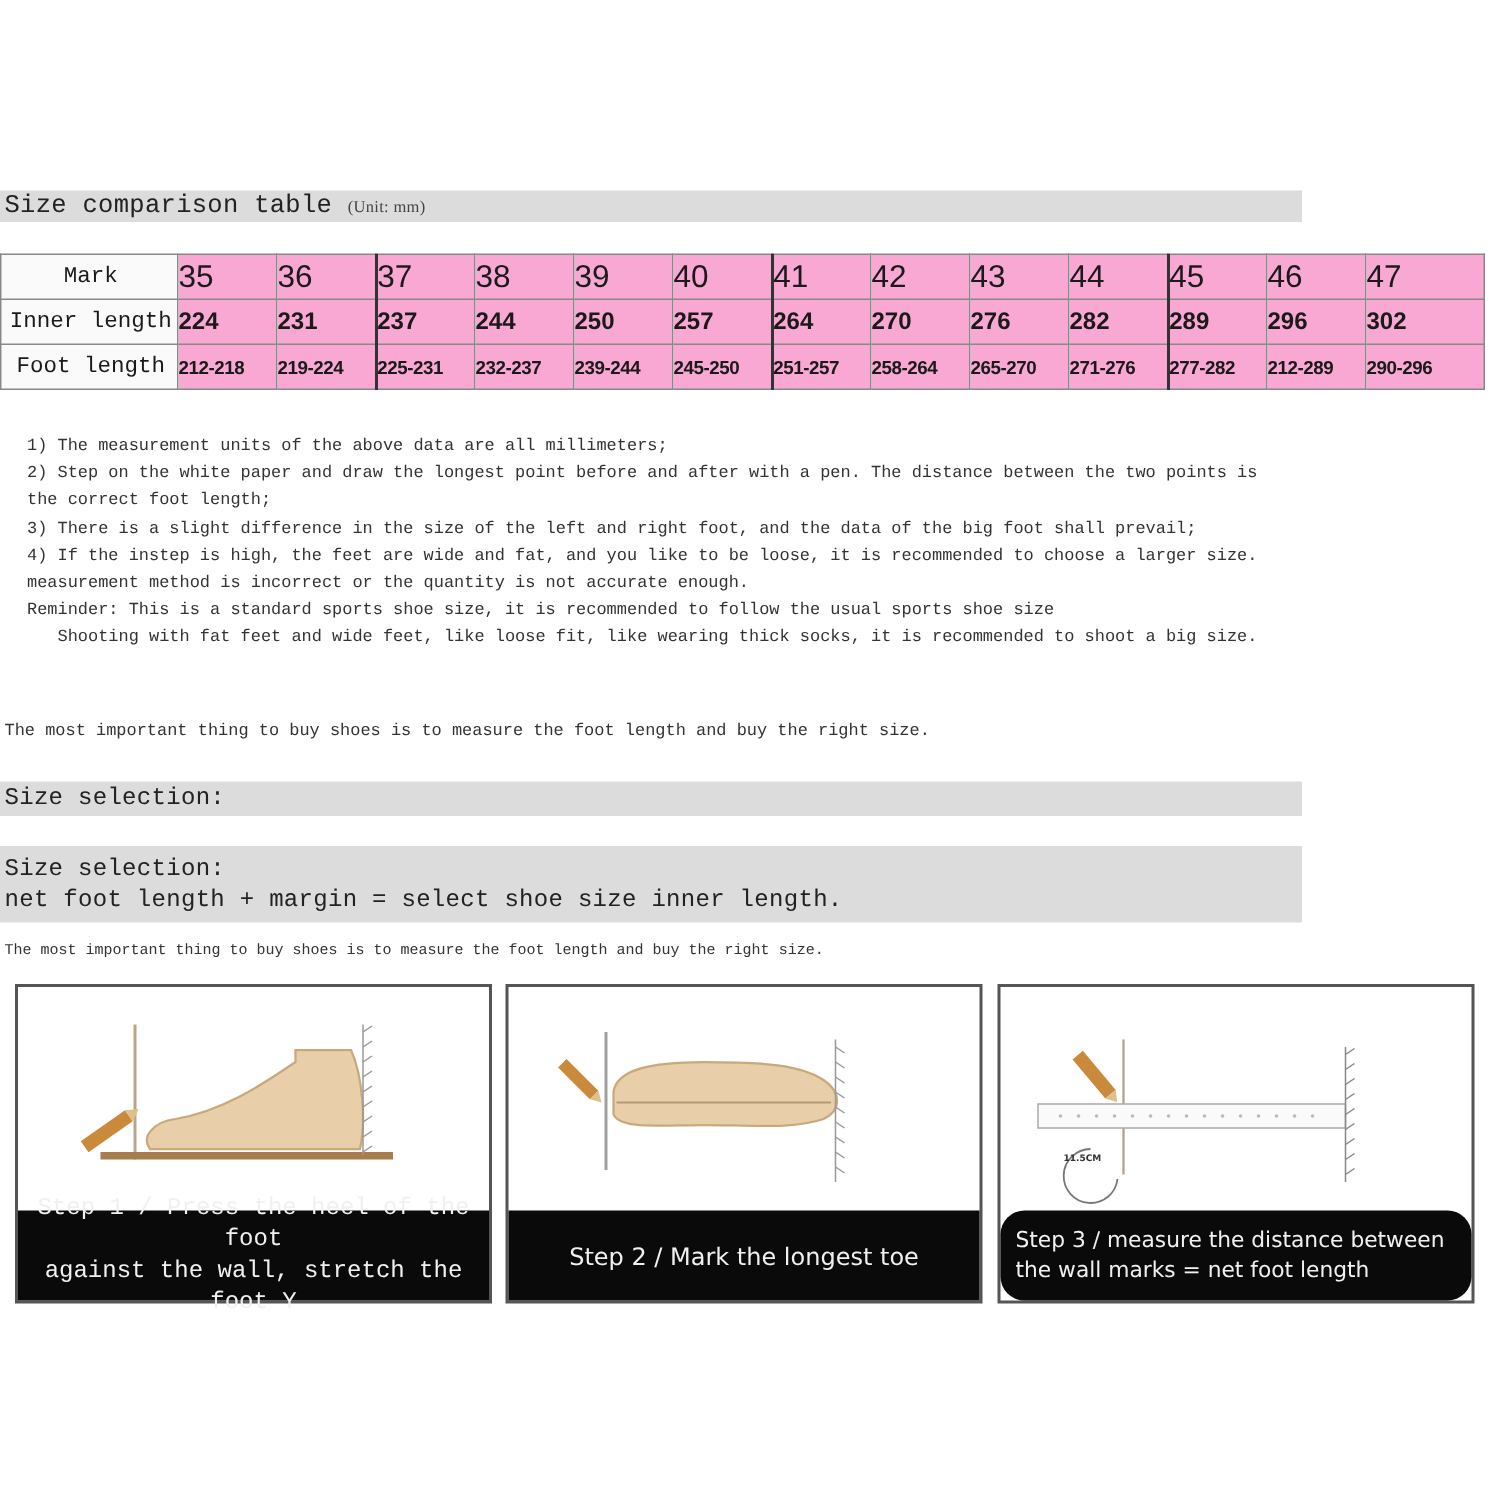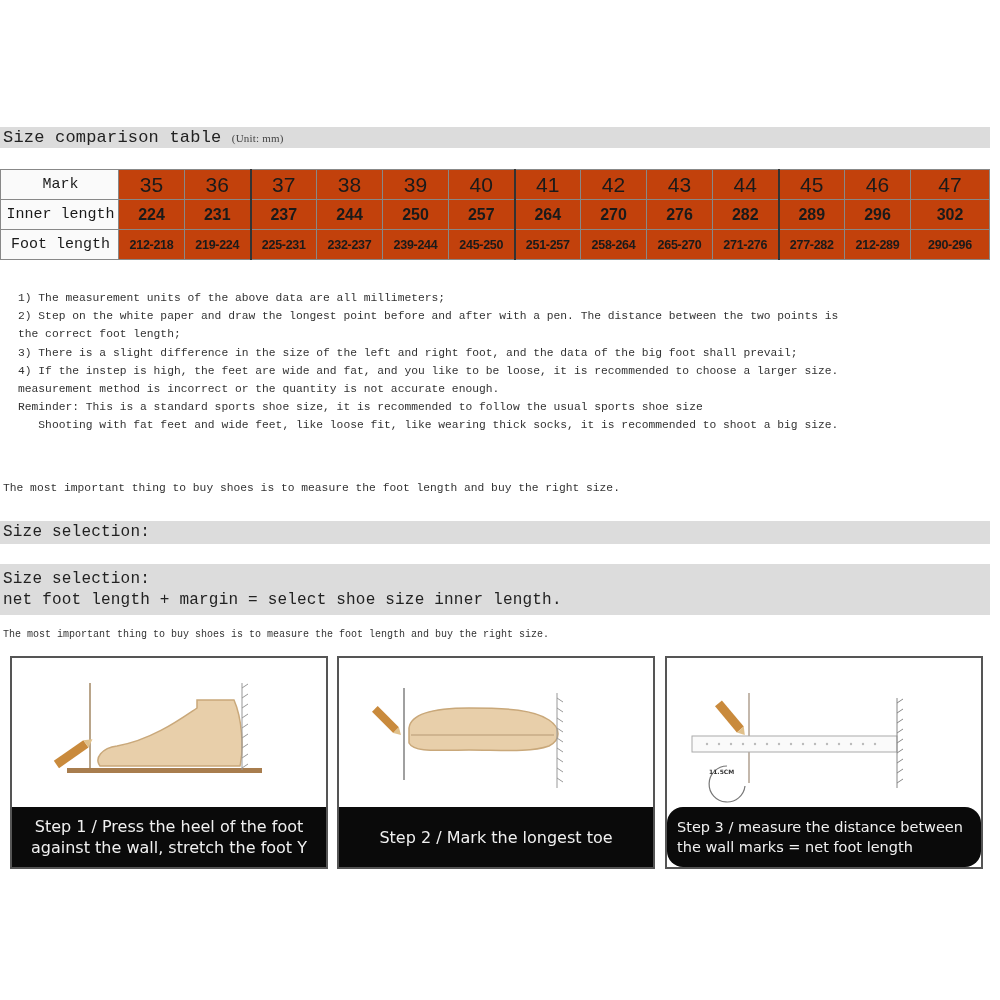--- a/index.html
+++ b/index.html
@@ -1,27 +1,27 @@
 <!DOCTYPE html>
 <html><head>
 <meta charset="utf-8">
 <style>
   html, body { margin:0; padding:0; background:#ffffff; }
   body { width:1000px; height:1000px; position:relative; overflow:hidden;
          font-family:"DejaVu Sans Mono", monospace; color:#222; }
 
-  .bar { position:absolute; left:0; width:990px; background:#dcdcdc; }
+  .bar { position:absolute; left:0; width:868px; background:#dcdcdc; }
   .bar-title { position:absolute; left:3px; font-family:"Liberation Mono", monospace;
                font-size:17px; color:#222; letter-spacing:0.2px; }
   .unit { font-size:11px; color:#444; font-family:"Liberation Serif", serif; }
 
   table.sizes { position:absolute; left:0; top:169px; border-collapse:collapse;
                 table-layout:fixed; width:989px; }
-  table.sizes td { border:1px solid #888; height:29px; text-align:center;
-                   padding:0; background:#c2410c; color:#1a1a1a; overflow:hidden; white-space:nowrap; }
+  table.sizes td { border:1px solid #888; height:29px; text-align:left;
+                   padding:0; background:#f9a8d4; color:#1a1a1a; overflow:hidden; white-space:nowrap; }
   table.sizes td.rowhead { background:#fafafa; font-family:"Liberation Mono", monospace;
                            font-size:15px; text-align:center; padding-left:2px; }
   table.sizes td.rowhead.center { text-align:center; }
   table.sizes tr.size td.val { font-family:"Liberation Sans", sans-serif; font-size:21px; }
   table.sizes tr.inner td.val { font-family:"Liberation Sans", sans-serif; font-size:16px; font-weight:bold; }
   table.sizes tr.foot td.val { font-family:"Liberation Sans", sans-serif; font-size:12.5px; font-weight:bold; letter-spacing:-0.3px; }
   table.sizes td.thick { border-left:2px solid #333; }
 
   .notes { position:absolute; left:18px; top:289px; width:990px; font-family:"Liberation Mono", monospace;
            font-size:11.3px; line-height:18.2px; color:#333; }
@@ -158,21 +158,21 @@
         <line x1="230" y1="80" x2="236" y2="76"></line>
       <line x1="230" y1="90" x2="236" y2="86"></line>
         <line x1="230" y1="100" x2="236" y2="96"></line>
       <line x1="230" y1="110" x2="236" y2="106"></line>
     </g>
     <g transform="rotate(-35 66 92)">
       <rect x="40" y="87" width="36" height="9" fill="#c98a3c"></rect>
       <polygon points="76,87 84,91.5 76,96" fill="#e0c08a"></polygon>
     </g>
   </svg>
-  <div class="caption" style="font-size:16px;line-height:21px;">
+  <div class="caption" style="font-size:16px;line-height:21px;font-family:Liberation Mono, monospace;">
     <div>
       <span>Step 1 / Press the heel of the foot</span>
       <span>against the wall, stretch the foot Y</span>
     </div>
   </div>
 </div>
 
 <div class="step" style="left:337px;">
   <svg class="pic" viewBox="0 0 314 150">
     <line x1="65" y1="30" x2="65" y2="122" stroke="#a0a0a0" stroke-width="2"></line>

